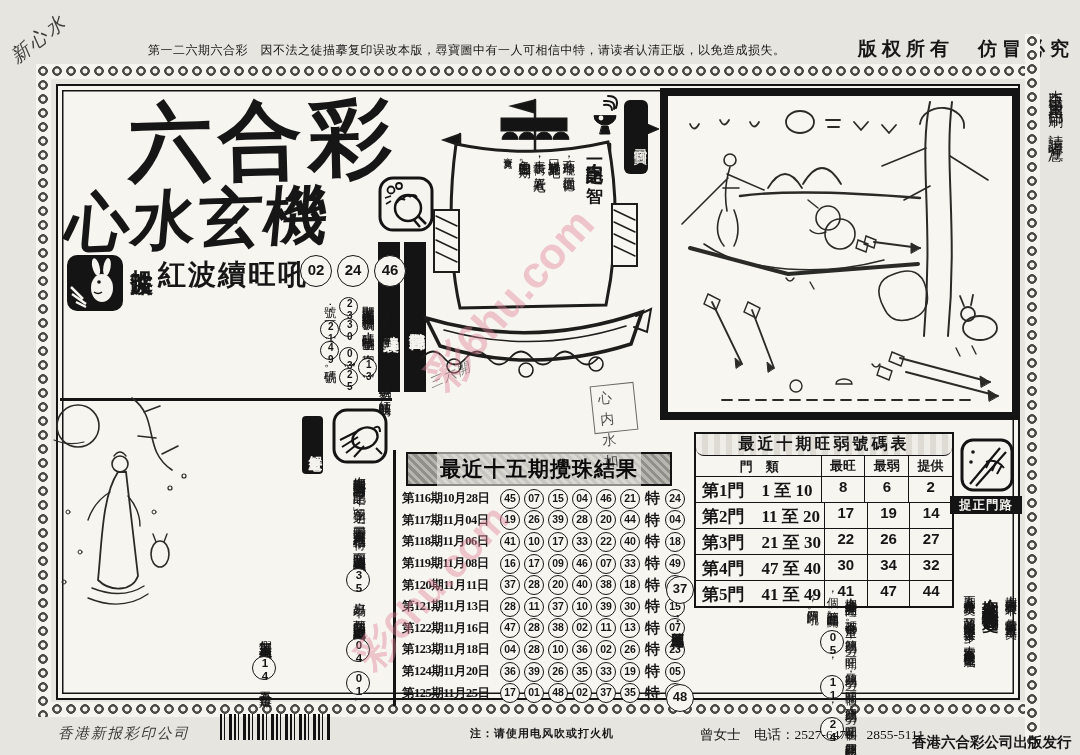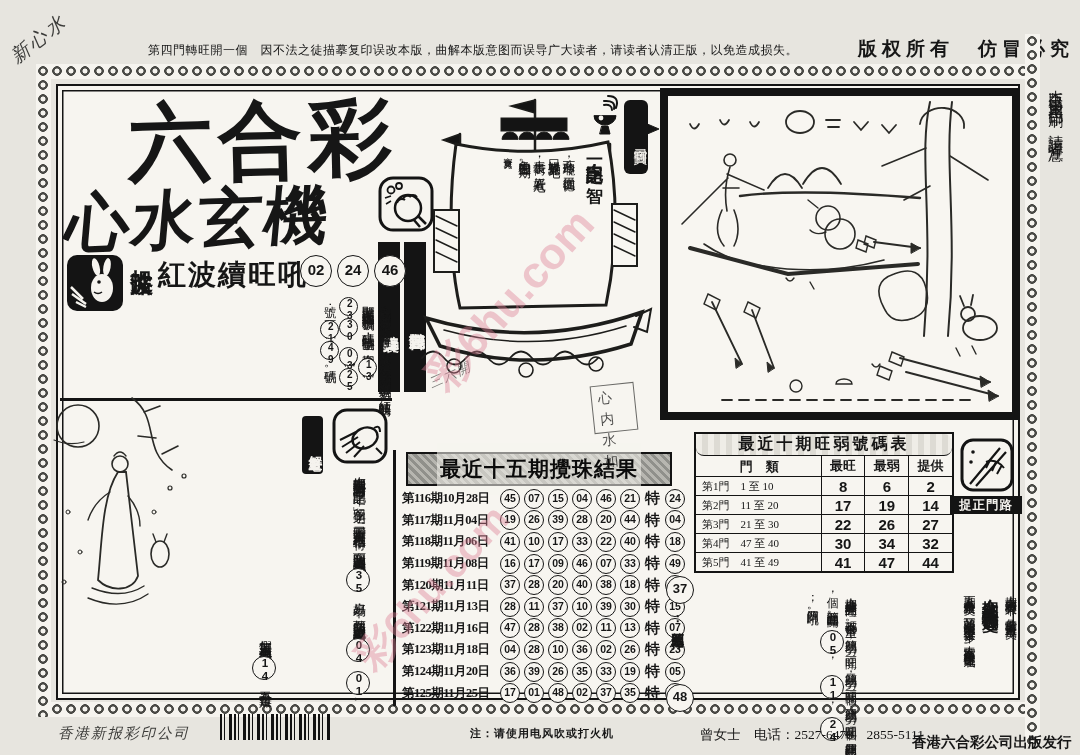--- a/index.html
+++ b/index.html
@@ -17,36 +17,36 @@
   .c-sm{width:17px;height:17px;line-height:15px;font-size:10px;margin:1px 0;}
   .c-md{width:22px;height:22px;line-height:20px;font-size:11.5px;margin:1px 0;}
   .c-res{width:18px;height:18px;line-height:16px;font-size:10.5px;flex:0 0 auto;}
   .c-big{width:30px;height:30px;line-height:27px;font-size:15px;}
   .blackbar{background:#141414;color:#f5f3ee;text-align:center;}
   .r-row{display:flex;align-items:center;gap:4px;height:21.6px;}
   .r-label{width:94px;font-weight:bold;font-size:12.5px;white-space:nowrap;letter-spacing:-0.5px;flex:0 0 auto;}
   .r-te{font-size:15px;font-weight:bold;margin:0 1px;flex:0 0 auto;}
   .mottle{background:repeating-linear-gradient(45deg,#90908b 0 3px,#b7b6b0 3px 6px);}
   .hc-row{display:flex;border-top:1.6px solid #141414;}
-  .hc-gate{width:118px;font-size:11px;font-weight:normal;padding:2px 4px 0 6px;white-space:nowrap;}
+  .hc-gate{width:118px;font-size:17px;font-weight:bold;padding:2px 4px 0 6px;white-space:nowrap;}
   .hc-num{width:44px;text-align:center;font-size:15px;font-weight:bold;border-left:1.6px solid #141414;
           font-family:"Liberation Sans","DejaVu Sans",sans-serif;padding-top:1px;}
   .hc-head{font-size:13px;font-weight:bold;}
   .wm{color:rgba(222,128,150,0.42);font-weight:bold;font-family:"Liberation Sans","DejaVu Sans",sans-serif;
       pointer-events:none;white-space:nowrap;}
   .barcode{background:repeating-linear-gradient(90deg,#111 0 2px,rgba(0,0,0,0) 2px 4px,#111 4px 5px,rgba(0,0,0,0) 5px 9px,#111 9px 12px,rgba(0,0,0,0) 12px 14px);}
   svg{display:block;}
   .handw{font-style:italic;color:#3c3c3a;}
 </style>
 </head>
 <body>
 
 <div class="abs handw" style="left:6px;top:26px;font-size:19px;transform:rotate(-38deg);letter-spacing:3px;">新心水</div>
 
-<div class="abs" style="left:148px;top:42px;width:700px;font-size:12px;letter-spacing:0.5px;">第四門轉旺開一個　因不法之徒描摹复印误改本版，曲解本版意图而误导广大读者，请读者认清正版，以免造成损失。</div>
+<div class="abs" style="left:148px;top:42px;width:700px;font-size:12px;letter-spacing:0.5px;">第一二六期六合彩　因不法之徒描摹复印误改本版，尋寶圖中有一人可相信中特，请读者认清正版，以免造成损失。</div>
 
 <div class="abs" style="left:858px;top:36px;font-size:19px;font-weight:bold;letter-spacing:5px;white-space:nowrap;">版权所有　仿冒必究</div>
 
 <div class="abs vtext" style="left:1046px;top:78px;height:560px;font-size:15px;letter-spacing:3px;">本版已采用黑色印刷，請讀者注意。</div>
 
 <div class="abs orn" style="left:36px;top:64px;width:1004px;height:15px;"></div>
 <div class="abs orn" style="left:36px;top:702px;width:1004px;height:15px;"></div>
 <div class="abs orn" style="left:36px;top:64px;width:15px;height:653px;"></div>
 <div class="abs orn" style="left:1025px;top:34px;width:15px;height:710px;"></div>
 

